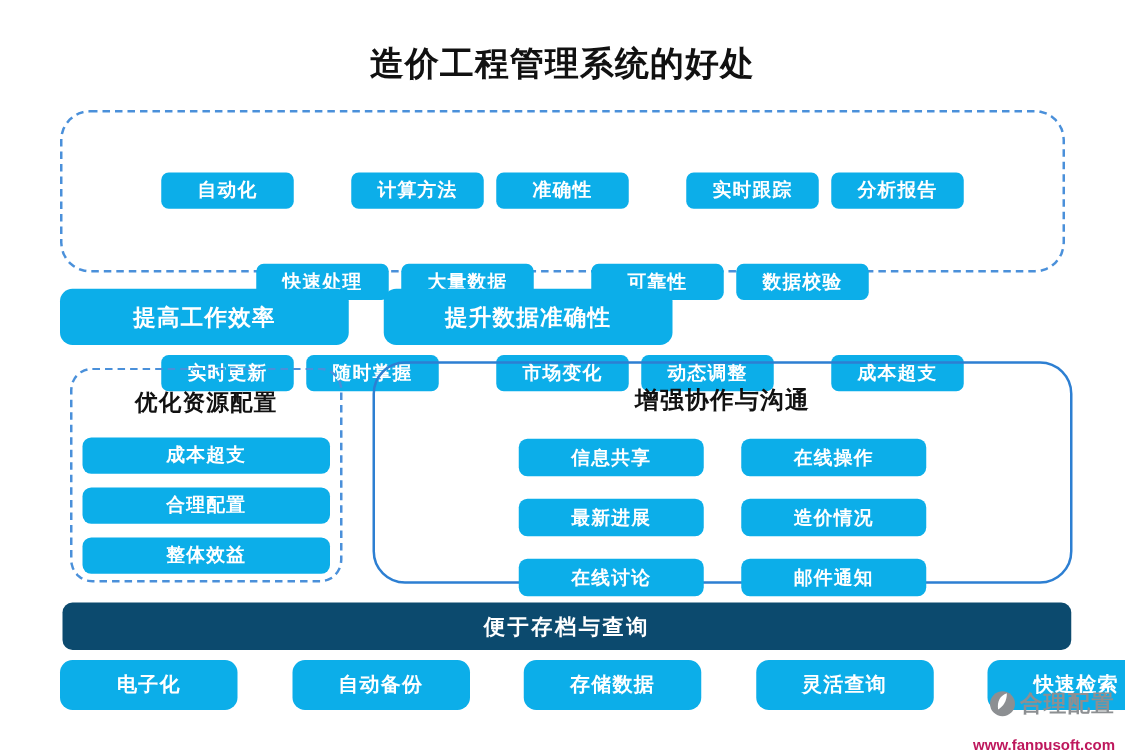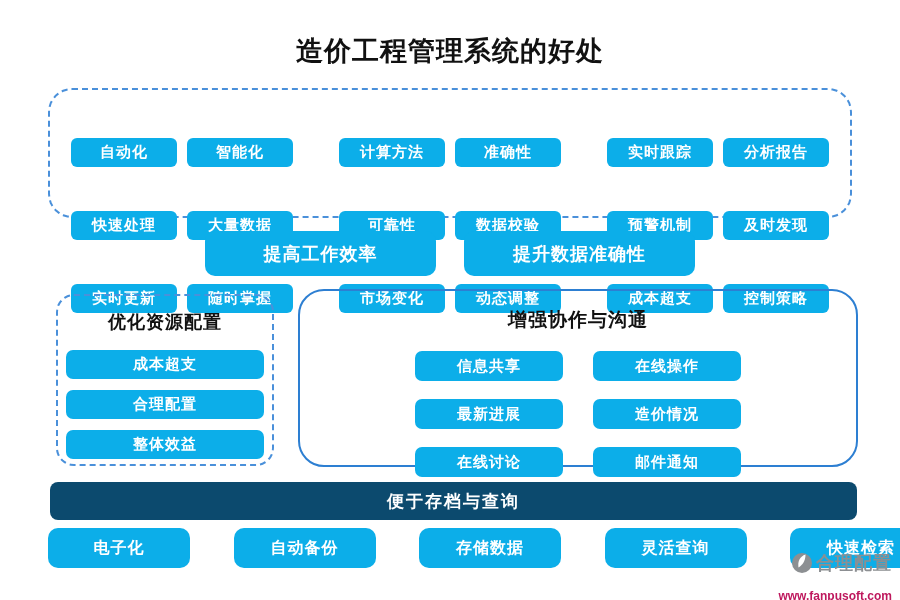--- a/index.html
+++ b/index.html
@@ -27,21 +27,21 @@
     border:2px dashed #4a90da; border-radius:24px;
     display:flex; flex-direction:column; justify-content:space-evenly;
     box-sizing:border-box; padding:4px 0;
   }
   .feature-row { display:flex; justify-content:center; gap:46px; }
   .pair { display:flex; gap:10px;margin-top:44px; }
   .btn.sm { width:106px; height:29px; border-radius:6px; font-size:15px; }
   
   .benefits {
     position:absolute; left:48px; top:231px; width:804px;
-    display:flex; justify-content:center; gap:28px;
+    display:flex; gap:28px;
   }
   .btn.lg { width:231px; height:45px; border-radius:10px; font-size:18px; }
   
   .resource-box {
     position:absolute; left:56px; top:294px; width:218px; height:172px;
     border:2px dashed #4a90da; border-radius:18px; box-sizing:border-box;
   }
   .box-title {
     text-align:center; font-weight:bold; font-size:18px; color:#111111;
     margin:14px 0 16px; letter-spacing:1px;
@@ -84,57 +84,51 @@
 </style>
 </head>
 <body>
 
 <h1 class="page-title">造价工程管理系统的好处</h1>
 
 <div class="features">
   <div class="feature-row">
     <div class="pair">
       <div class="btn sm">自动化</div>
-      <div class="btn sm">智能化</div>
     </div>
     <div class="pair">
       <div class="btn sm">计算方法</div>
       <div class="btn sm">准确性</div>
     </div>
     <div class="pair">
       <div class="btn sm">实时跟踪</div>
       <div class="btn sm">分析报告</div>
     </div>
   </div>
   <div class="feature-row">
     <div class="pair">
       <div class="btn sm">快速处理</div>
       <div class="btn sm">大量数据</div>
     </div>
     <div class="pair">
       <div class="btn sm">可靠性</div>
       <div class="btn sm">数据校验</div>
     </div>
-    <div class="pair">
-      <div class="btn sm">预警机制</div>
-      <div class="btn sm">及时发现</div>
-    </div>
   </div>
   <div class="feature-row">
     <div class="pair">
       <div class="btn sm">实时更新</div>
       <div class="btn sm">随时掌握</div>
     </div>
     <div class="pair">
       <div class="btn sm">市场变化</div>
       <div class="btn sm">动态调整</div>
     </div>
     <div class="pair">
       <div class="btn sm">成本超支</div>
-      <div class="btn sm">控制策略</div>
     </div>
   </div>
 </div>
 
 <div class="benefits">
   <div class="btn lg">提高工作效率</div>
   <div class="btn lg">提升数据准确性</div>
 </div>
 
 <div class="resource-box">

